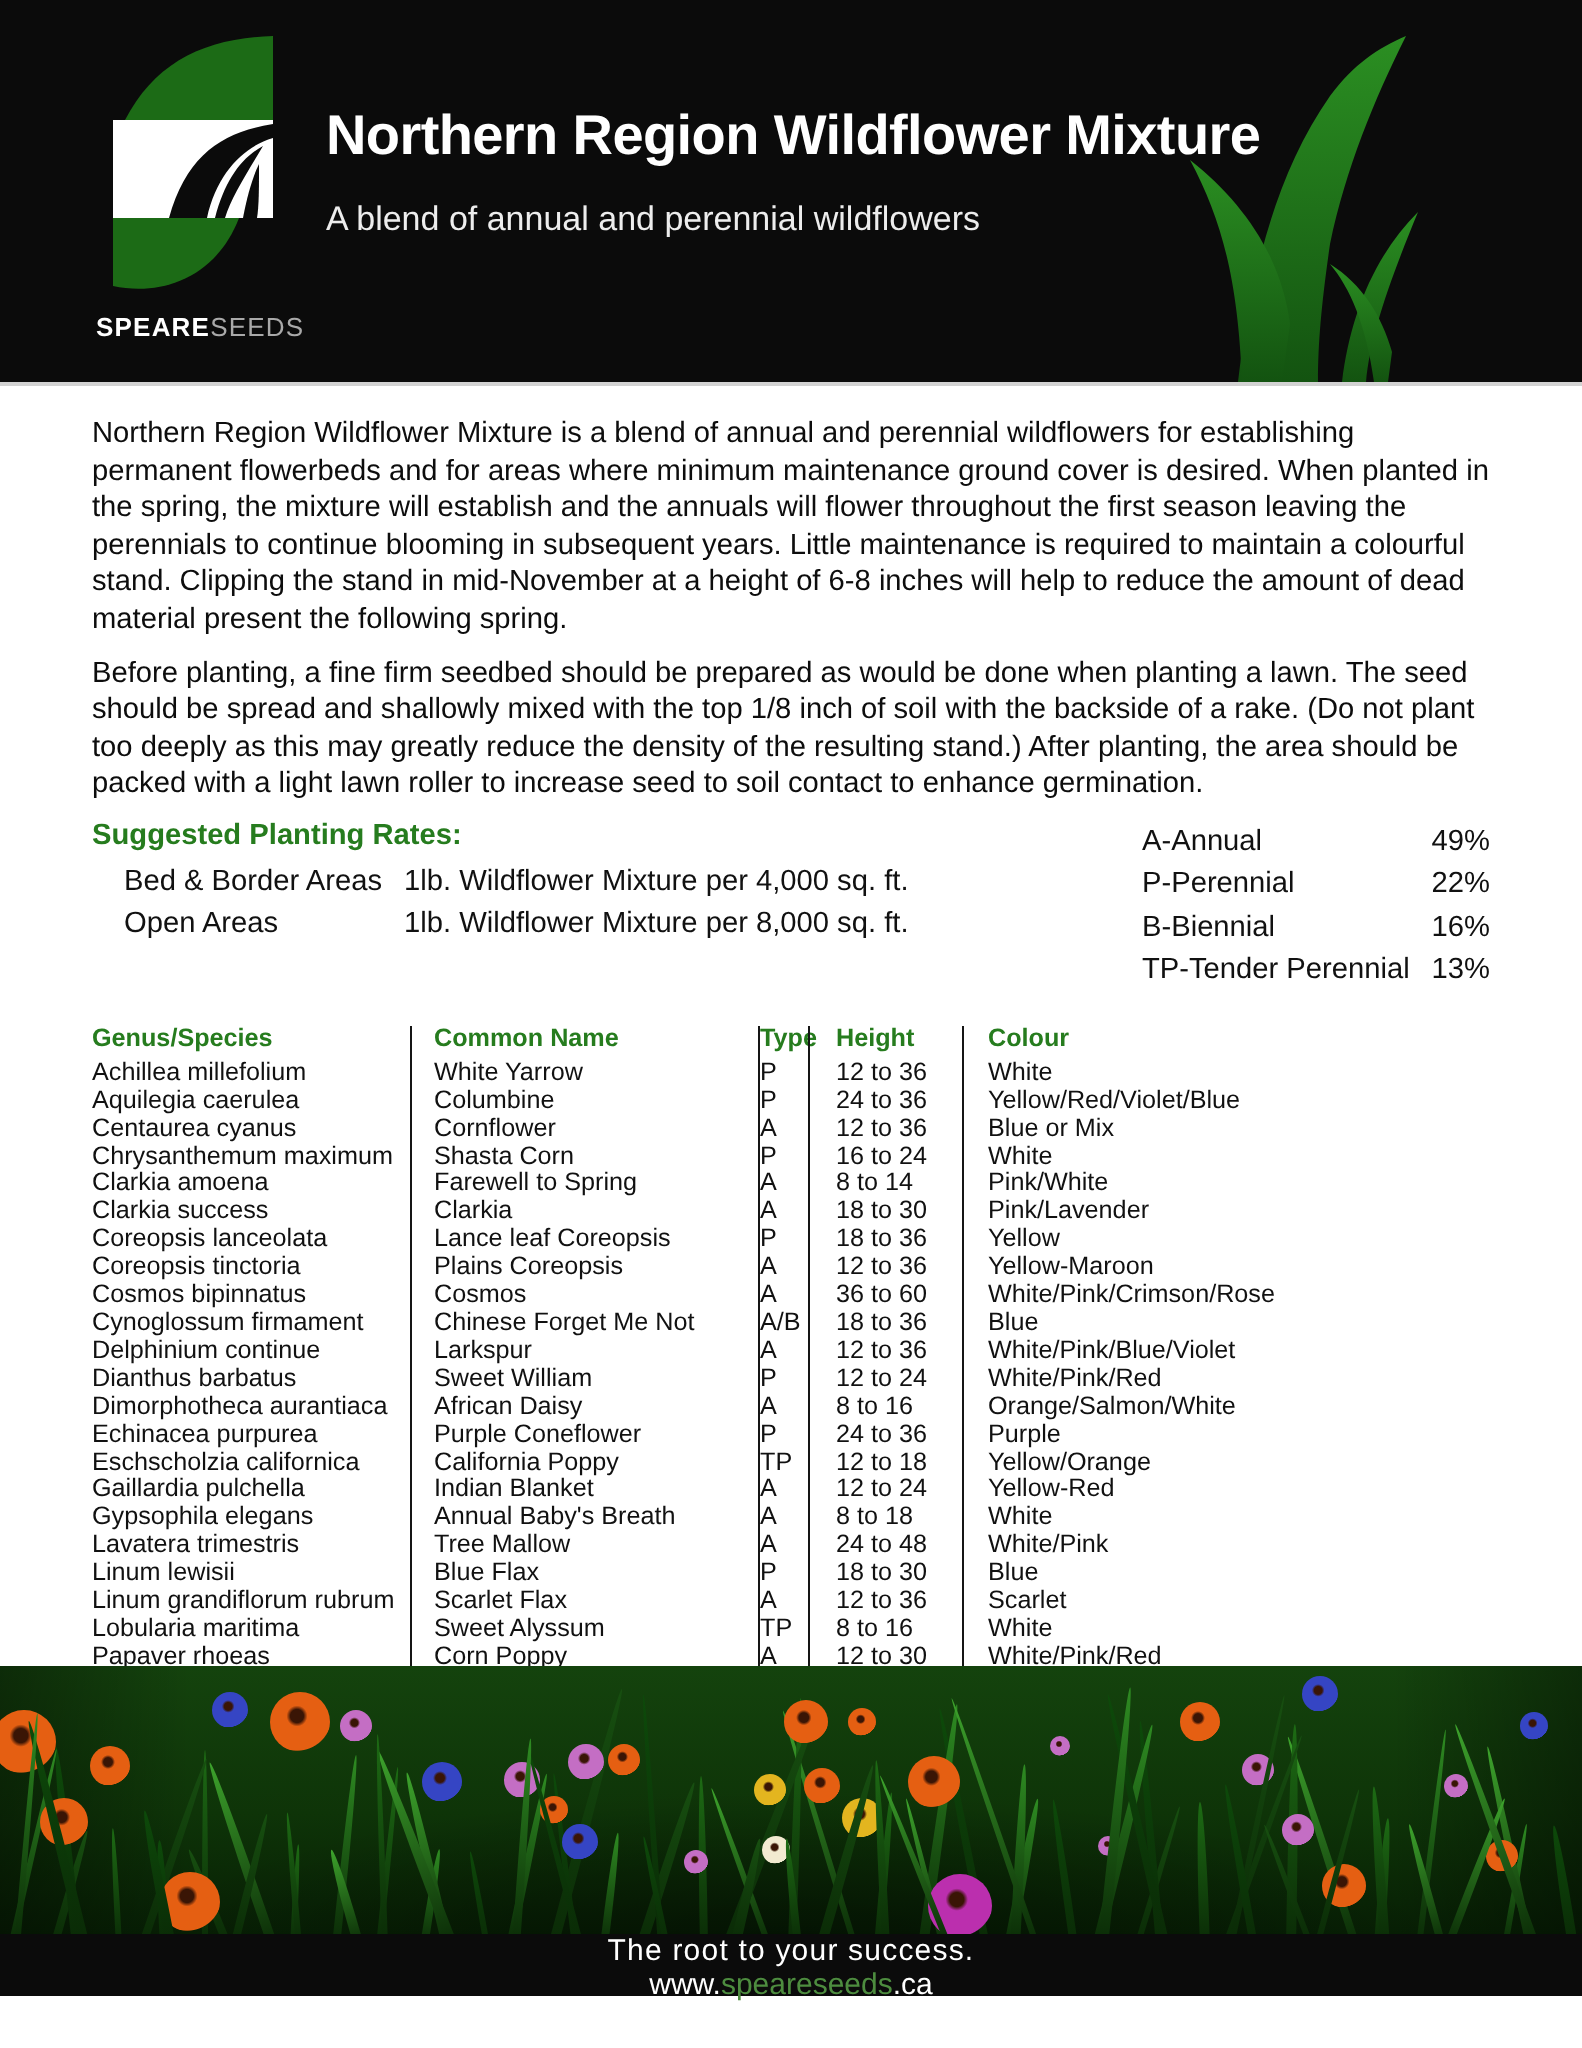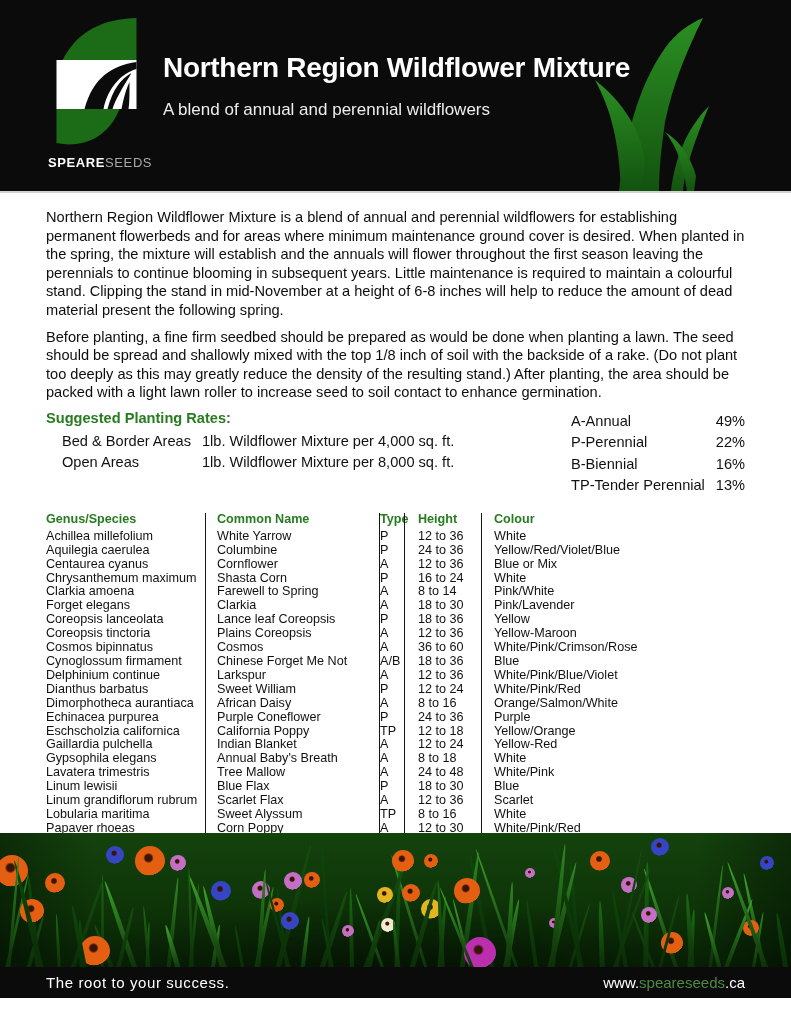--- a/index.html
+++ b/index.html
@@ -79,21 +79,21 @@
     pointer-events:none;
   }
   .blade { position:absolute; bottom:-6px; border-radius:60% 60% 0 0 / 100% 100% 0 0; }
   .flower { position:absolute; border-radius:50%; }
 
   
   .footer-bar {
     position:absolute; left:0; top:967px; width:791px; height:31px;
     background:#0b0b0b; box-sizing:border-box;
     display:flex; align-items:center; justify-content:space-between;
-    padding:0 46px; font-size:15px; color:#ffffff;
+    padding:0 46px; font-size:15px; color:#ffffff;flex-direction:column;
   }
   .tagline { letter-spacing:.6px; }
   .site { white-space:nowrap; }
   .site .mid { font-weight:normal; }
 </style>
 </head>
 <body>
 
 <header class="masthead">
   <div class="logo-block">
@@ -192,21 +192,21 @@
     <div class="sp-cell c1">Chrysanthemum maximum</div>
     <div class="sp-cell c2">Shasta Corn</div>
     <div class="sp-cell c3">P</div>
     <div class="sp-cell c4">16 to 24</div>
     <div class="sp-cell c5">White</div>
     <div class="sp-cell c1">Clarkia amoena</div>
     <div class="sp-cell c2">Farewell to Spring</div>
     <div class="sp-cell c3">A</div>
     <div class="sp-cell c4">8 to 14</div>
     <div class="sp-cell c5">Pink/White</div>
-    <div class="sp-cell c1">Forget elegans</div>
+    <div class="sp-cell c1">Clarkia success</div>
     <div class="sp-cell c2">Clarkia</div>
     <div class="sp-cell c3">A</div>
     <div class="sp-cell c4">18 to 30</div>
     <div class="sp-cell c5">Pink/Lavender</div>
     <div class="sp-cell c1">Coreopsis lanceolata</div>
     <div class="sp-cell c2">Lance leaf Coreopsis</div>
     <div class="sp-cell c3">P</div>
     <div class="sp-cell c4">18 to 36</div>
     <div class="sp-cell c5">Yellow</div>
     <div class="sp-cell c1">Coreopsis tinctoria</div>

